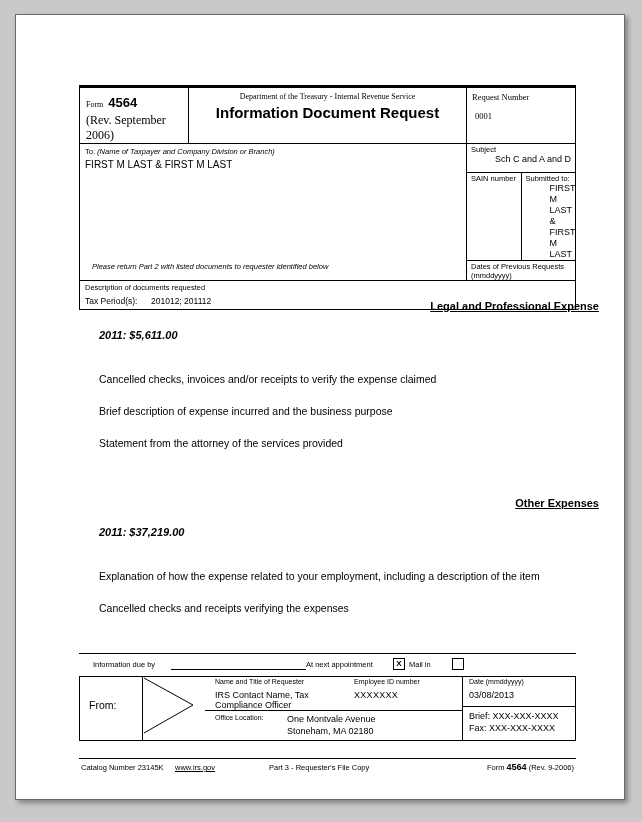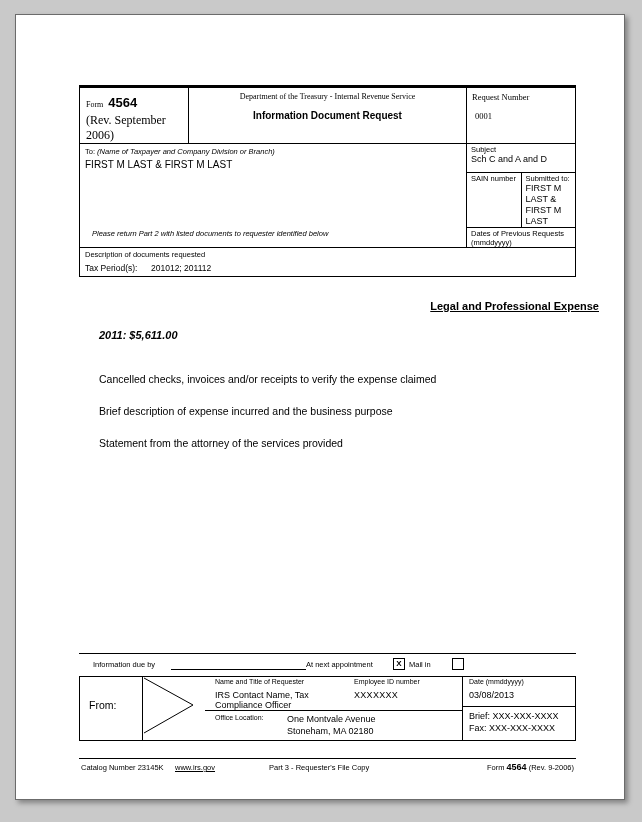--- a/index.html
+++ b/index.html
@@ -74,22 +74,22 @@
     text-align: center;
     padding-top: 4px !important;
   }
   .agency {
     font-family: "Liberation Serif", serif;
     font-size: 8px;
   }
   .doc-title {
     font-family: "Liberation Sans", sans-serif;
     font-weight: bold;
-    font-size: 10px;
-    margin-top: 9px;
+    font-size: 15px;
+    margin-top: 3px;
   }
 
   .cell-reqnum {
     width: 103px;
     padding: 4px 0 0 5px !important;
     font-family: "Liberation Serif", serif;
     font-size: 8.5px;
   }
   .reqnum-val {
     margin-top: 9px;
@@ -141,20 +141,21 @@
     padding: 1px 0 0 4px !important;
     border-bottom: 1px solid #000 !important;
   }
   .mini-lbl {
     font-size: 7.5px;
     line-height: 9px;
   }
   .rs-val {
     font-size: 9px;
     line-height: 11px;
+    margin-left: 24px;
   }
   .rs-sain {
     width: 66px;
     padding: 1px 0 0 4px !important;
     border-right: 1px solid #000 !important;
     border-bottom: 1px solid #000 !important;
     height: 29px;
   }
   .rs-subto {
     padding: 1px 0 0 4px !important;
@@ -455,20 +456,26 @@
     <div>
       <div class="sec-head">Legal and Professional Expense</div>
       <div class="sec-amount">2011: $5,611.00</div>
       <div class="req-item">Cancelled checks, invoices and/or receipts to verify the expense claimed</div>
       <div class="req-item">Brief description of expense incurred and the business purpose</div>
       <div class="req-item">Statement from the attorney of the services provided</div>
     </div>
 
     <div class="block-gap"></div>
 
+    <div>
+      <div class="sec-head">Other Expenses</div>
+      <div class="sec-amount">2011: $37,219.00</div>
+      <div class="req-item">Explanation of how the expense related to your employment, including a description of the item</div>
+      <div class="req-item">Cancelled checks and receipts verifying the expenses</div>
+    </div>
   </div>
 
   <div class="bottom">
 
     <div class="duebar">
       <span class="due-lbl">Information due by</span>
       <span class="due-rule"></span>
       <span class="appt-lbl">At next appointment</span>
       <span class="cbox cbox-appt">X</span>
       <span class="mail-lbl">Mail in</span>

